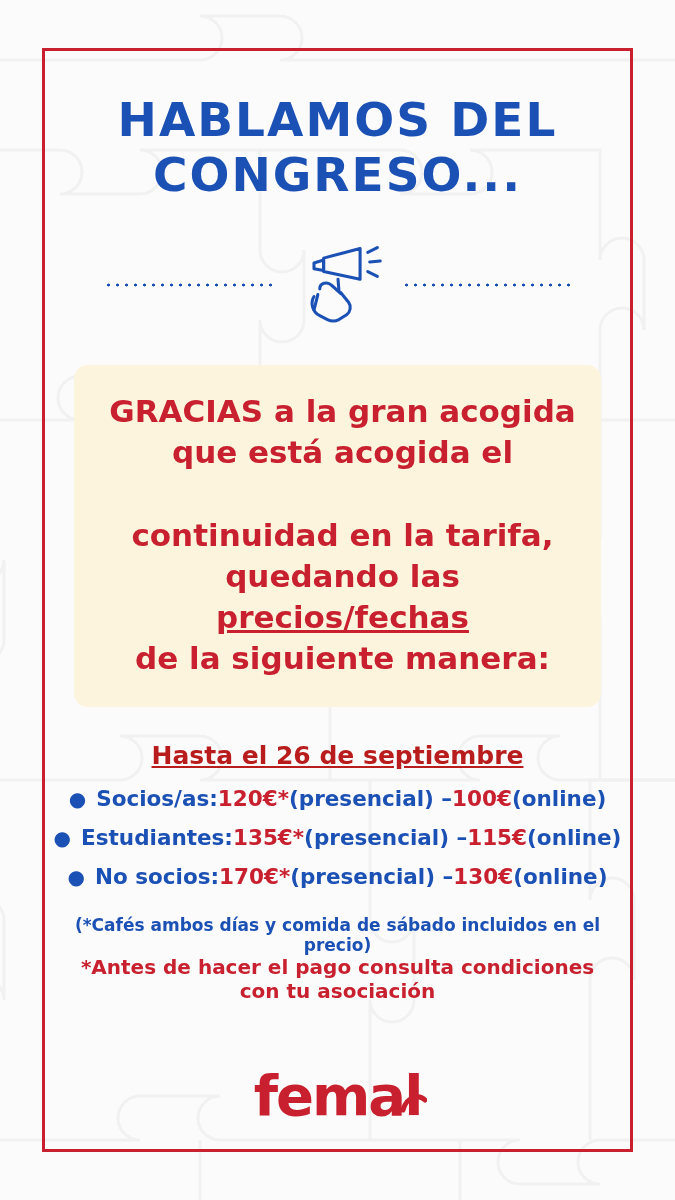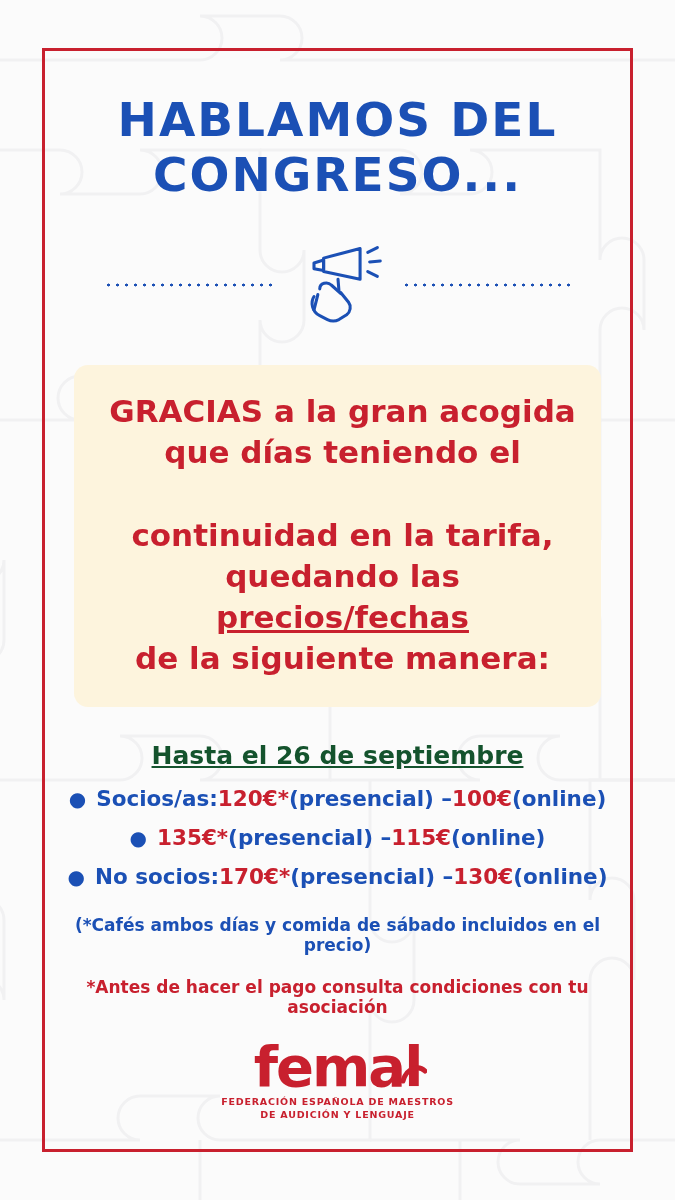--- a/index.html
+++ b/index.html
@@ -105,21 +105,21 @@
     line-height: 1.33;
     text-align: center;
     margin: 0;
   }
   .highlight-text .u {
     text-decoration: underline;
   }
 
   .subhead {
     margin-top: 34px;
-    color: #14532d;
+    color: #b91c1c;
     font-family: "DejaVu Sans", sans-serif;
     font-weight: bold;
     font-size: 25px;
     text-decoration: underline;
   }
 
   .price-list {
     list-style: none;
     margin: 16px 0 0 0;
     padding: 0;
@@ -148,25 +148,24 @@
 
   .note {
     margin-top: 12px;
     color: #1b50b5;
     font-family: "DejaVu Sans", sans-serif;
     font-weight: bold;
     font-size: 17px;
     text-align: center;
   }
   .note2 {
-    margin-top: 22px;
-    color: #c8202e;
-    font-family: "DejaVu Sans", sans-serif;
-    font-weight: bold;
-    font-size: 17px;
+    color: #c8202e;
+    font-family: "DejaVu Sans", sans-serif;
+    font-weight: bold;
+    font-size: 20px;
     text-align: center;
   }
 
   .logo-wrap {
     margin-top: auto;
     margin-bottom: 8px;
     display: flex;
     flex-direction: column;
     align-items: center;
   }
@@ -235,21 +234,21 @@
           <path d="M30 62 c-4 6 -2 16 6 20 l8 4 c4 2 8 2 12 0 l8 -5 c4 -3 5 -9 2 -13 l-8 -10"></path>
           <path d="M34 60 L30 76"></path>
         </g>
       </svg>
       <div class="dots"></div>
     </div>
 
     <div class="highlight-box">
       <p class="highlight-text">
         <span>GRACIAS a la gran acogida</span><br>
-        <span>que días teniendo el</span><br>
+        <span>que está acogida el</span><br>
         <br>
         <span>continuidad en la tarifa,</span><br>
         <span>quedando las </span><span class="u">precios/fechas</span><br>
         <span>de la siguiente manera:</span>
       </p>
     </div>
 
     <div class="subhead">Hasta el 26 de septiembre</div>
 
     <ul class="price-list">
@@ -257,20 +256,21 @@
         <span class="bullet">●</span>
         <span>Socios/as: </span>
           <span class="red">120€</span>
           <span class="red">*</span>
           <span> (presencial) – </span>
           <span class="red">100€</span>
           <span> (online)</span>
       </li>
       <li class="price-item">
         <span class="bullet">●</span>
+        <span>Estudiantes: </span>
           <span class="red">135€</span>
           <span class="red">*</span>
           <span> (presencial) – </span>
           <span class="red">115€</span>
           <span> (online)</span>
       </li>
       <li class="price-item">
         <span class="bullet">●</span>
         <span>No socios: </span>
           <span class="red">170€</span>
@@ -284,20 +284,16 @@
     <div class="note">(*Cafés ambos días y comida de sábado incluidos en el precio)</div>
     <div class="note2">*Antes de hacer el pago consulta condiciones con tu asociación</div>
 
     <div class="logo-wrap">
       <div class="logo-word">
         <span>femal</span>
         <svg class="swoosh" viewBox="0 0 26 22">
           <path d="M2 18 C6 4 18 2 24 8" fill="none" stroke="#c8202e" stroke-width="5" stroke-linecap="round"></path>
         </svg>
       </div>
-      <div class="logo-sub">
-        <span>FEDERACIÓN ESPAÑOLA DE MAESTROS</span><br>
-        <span>DE AUDICIÓN Y LENGUAJE</span>
-      </div>
     </div>
 
   </div>
 </div>
 
 </body></html>

